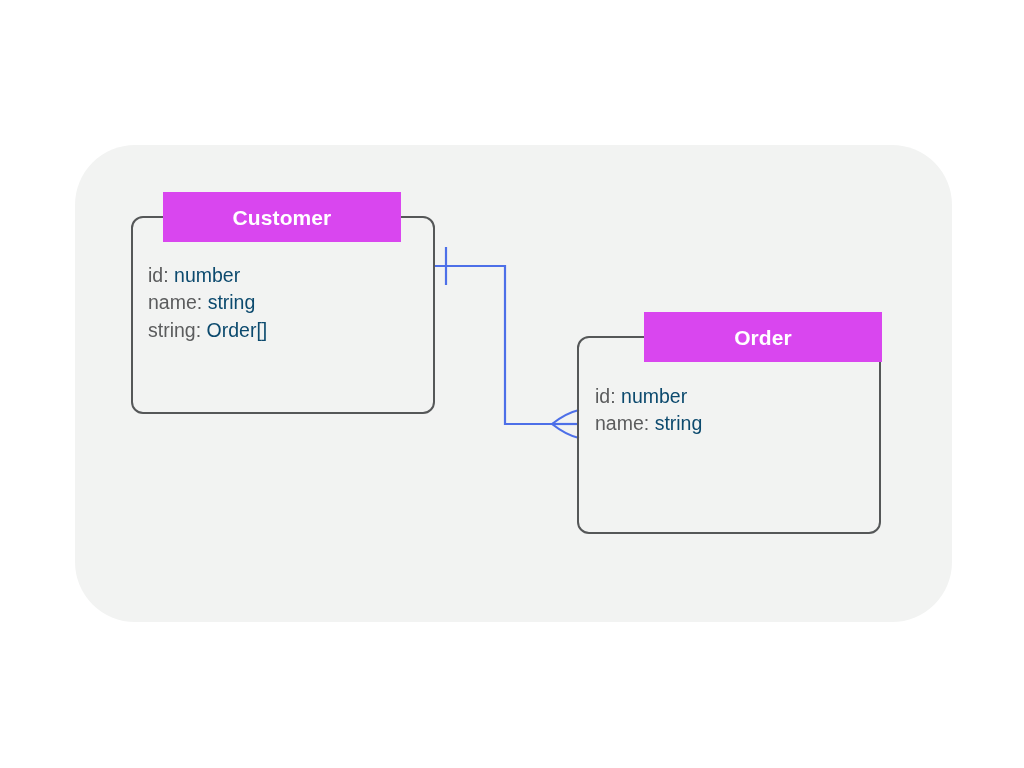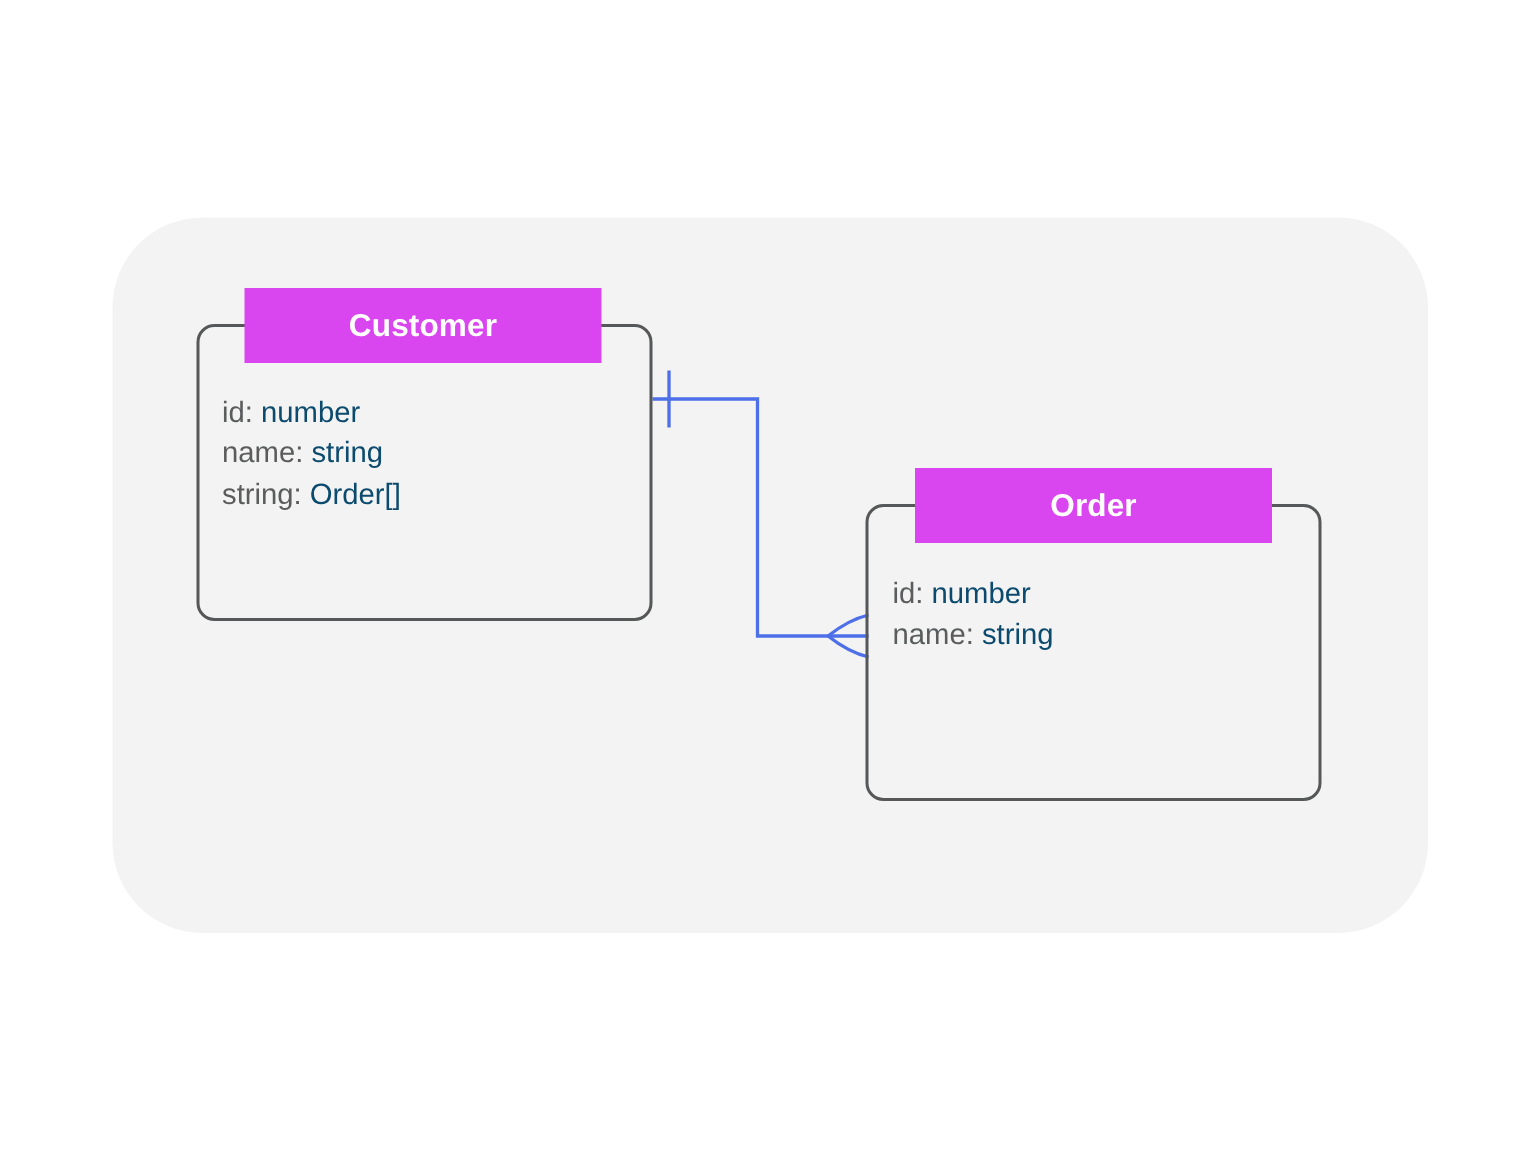--- a/index.html
+++ b/index.html
@@ -83,21 +83,21 @@
     color: #0c4a6e;
     font-weight: 400;
   }
 
   
   #entity-customer        { left: 131px; top: 216px; width: 304px; height: 198px; }
   #header-customer        { left: 163px; top: 192px; width: 238px; height: 50px; }
   #attrs-customer         { left: 148px; top: 262px; }
 
   #entity-order           { left: 577px; top: 336px; width: 304px; height: 198px; }
-  #header-order           { left: 610px; top: 312px; width: 238px; height: 50px; }
+  #header-order           { left: 644px; top: 312px; width: 238px; height: 50px; }
   #attrs-order            { left: 595px; top: 383px; }
 
   
   #connector-layer {
     position: absolute;
     left: 0;
     top: 0;
     width: 1024px;
     height: 768px;
     overflow: visible;

